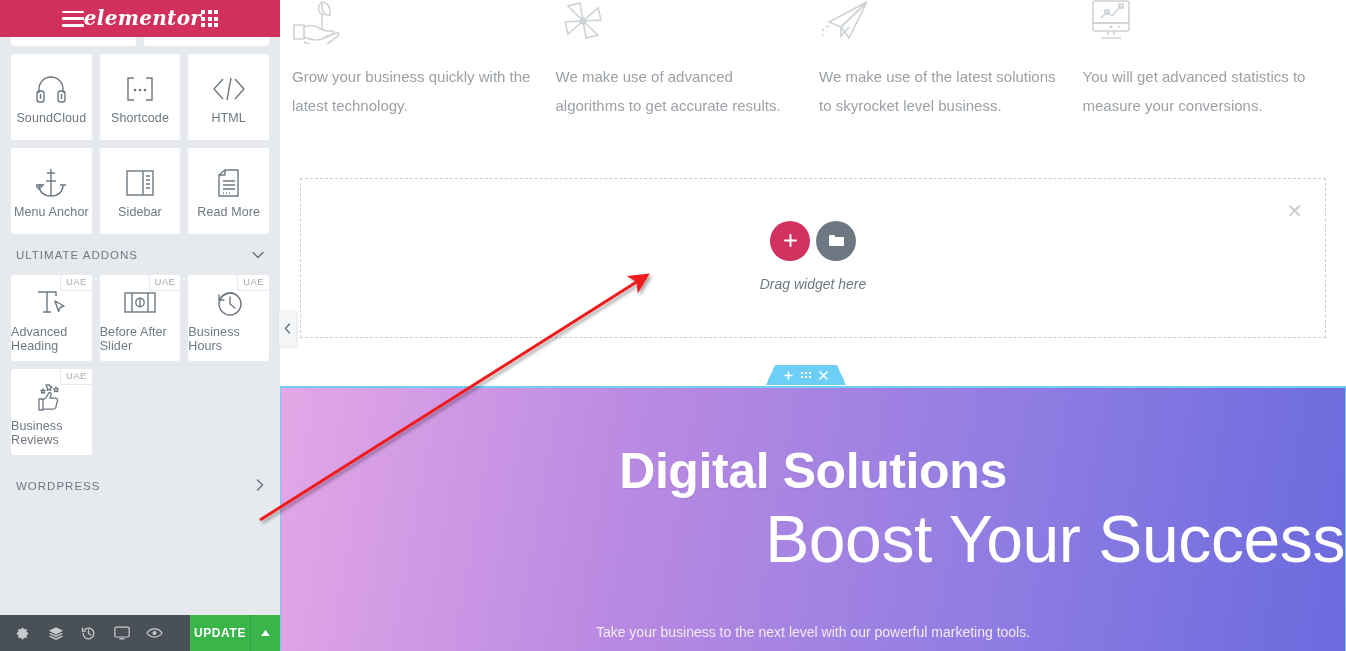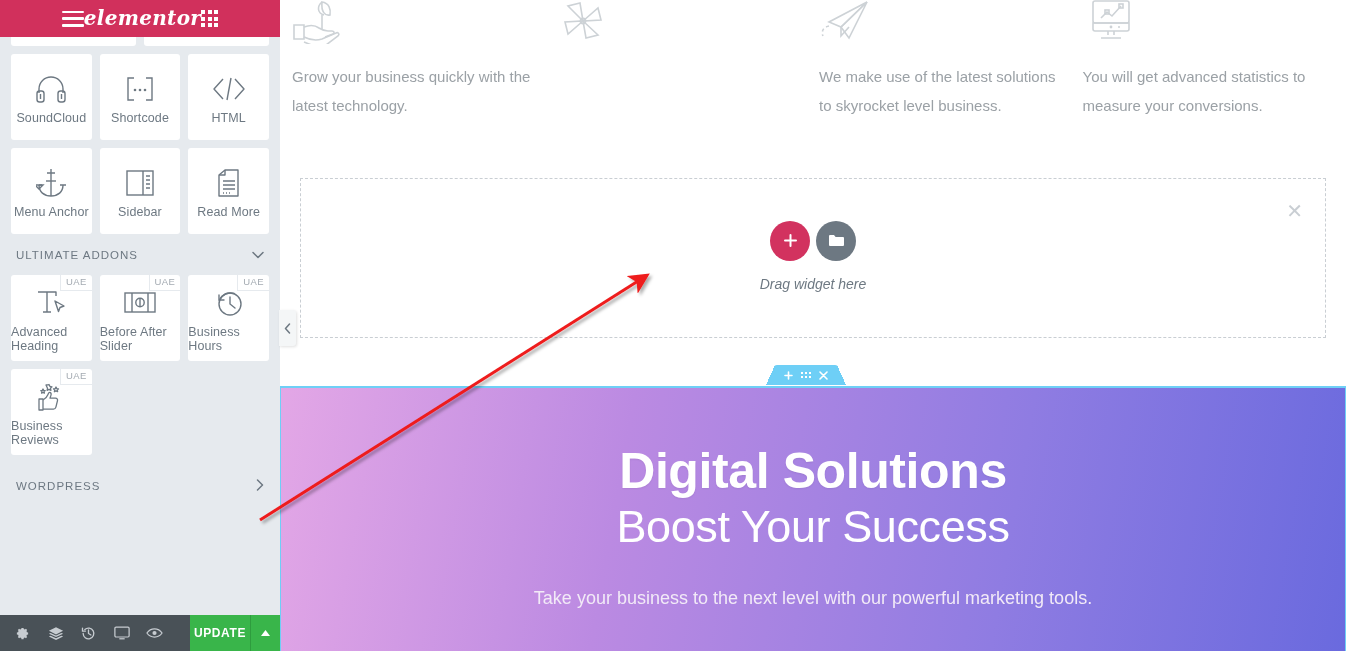--- a/index.html
+++ b/index.html
@@ -183,25 +183,25 @@
     overflow: hidden;
     z-index: 10;
   }
   #hero-inner { text-align: center; padding-top: 57px; }
   #hero-title-1 {
     font-size: 50px; font-weight: 700; color: #fff; line-height: 1.06;
     letter-spacing: -.4px;
     text-shadow: 0 1px 2px rgba(0,0,0,.07);
   }
   #hero-title-2 {
-    font-size: 45px; font-weight: 300; color: #fff; line-height: 1.2;
-    letter-spacing: -.4px; margin-top: 2px;
+    font-size: 66px; font-weight: 300; color: #fff; line-height: 1.2;
+    letter-spacing: -.4px; margin-top: 2px; text-align: right;
   }
   #hero-sub {
-    margin-top: 34px; font-size: 18px; color: #f2eaf7; font-weight: 400;
+    margin-top: 45px; font-size: 14px; color: #f2eaf7; font-weight: 400;
   }
 
   
   #annotation-arrow { position: absolute; left: 0; top: 0; width: 1346px; height: 651px; pointer-events: none; z-index: 40; }
 </style>
 </head>
 <body>
 
 <div id="root">
 
@@ -226,20 +226,21 @@
       <div class="feature">
         <div class="ficon">
           <svg width="54" height="44" viewBox="0 0 54 44" fill="none" stroke="#cdd2d6" stroke-width="1.6">
             <path d="M27 21 12 6l12-3 3 18z"></path>
             <path d="M27 21 42 8l3 12-18 1z"></path>
             <path d="M27 21l15 14-12 3-3-17z"></path>
             <path d="M27 21 12 34 9 22l18-1z"></path>
             <circle cx="27" cy="21" r="2.6"></circle>
           </svg>
         </div>
+        <div class="ftext">We make use of advanced algorithms to get accurate results.</div>
       </div>
 
       <div class="feature">
         <div class="ficon">
           <svg width="56" height="44" viewBox="0 0 56 44" fill="none" stroke="#cdd2d6" stroke-width="1.6">
             <path d="M48 2 10 22l12 5 26-25z"></path>
             <path d="M48 2 30 38l-8-11L48 2z"></path>
             <path d="M22 27v9l8-9"></path>
             <path d="M10 26c-6 1-8 6-6 10" stroke-dasharray="3 3"></path>
           </svg>

